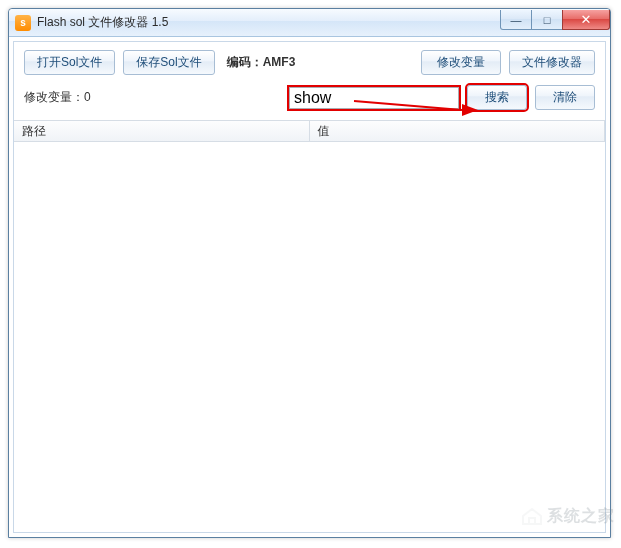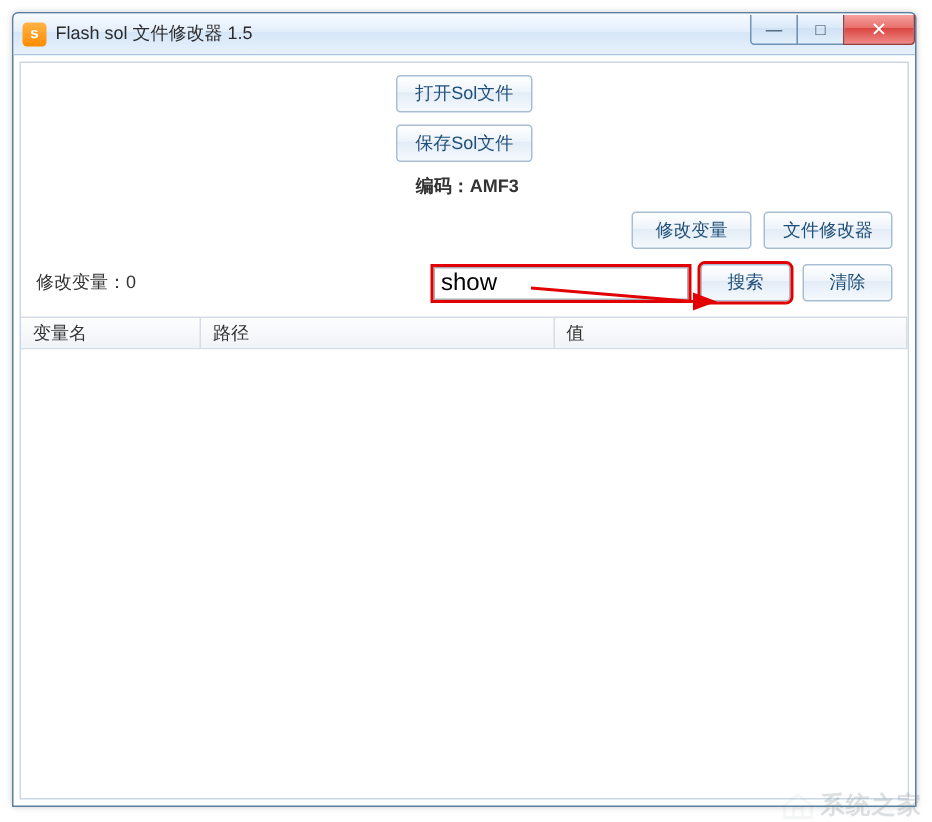--- a/index.html
+++ b/index.html
@@ -60,21 +60,20 @@
     color:#fff; border-color:#a03a36; border-radius:0 0 3px 0;
     font-size:13px;
   }
   .client {
     flex:1; display:flex; flex-direction:column;
     border:1px solid #c9d8e8; margin:4px; background:#fff;
   }
   .toolbar1 {
     display:flex; align-items:center; gap:8px;
     padding:8px 10px 6px 10px;
-    flex-direction:column;
   }
   .btn {
     height:25px; padding:0 12px;
     border:1px solid #a7bdd4;
     background:linear-gradient(#ffffff,#eef4fb 45%,#e3ecf6 46%,#f5f9fd);
     border-radius:3px;
     color:#1f4e79; font-size:12px;
     display:inline-flex; align-items:center; justify-content:center;
     cursor:pointer;
     min-width:80px;
@@ -111,21 +110,21 @@
     border-bottom:1px solid #d6dde5;
     font-size:12px; color:#333;
   }
   .th {
     display:flex; align-items:center; padding:0 8px;
     border-right:1px solid #d6dde5;
   }
   .th.c1{ width:120px;} .th.c2{ flex:1; max-width:300px;} .th.c3{ flex:1;}
   .table-body { flex:1; background:#fff; }
   .watermark {
-    position:absolute; right:6px; bottom:0;
+    position:absolute; right:6px; bottom:21px;
     color:rgba(120,130,140,.25); font-size:16px; font-weight:bold;
     pointer-events:none; letter-spacing:1px;
     display:flex; align-items:center; gap:4px;
   }
   .watermark svg{ opacity:.25;}
 </style>
 </head>
 <body>
 
 <div class="window">
@@ -162,21 +161,20 @@
         <button class="btn small hl-red">搜索</button>
         <button class="btn small">清除</button>
       </div>
       <svg class="arrow" width="130" height="20">
         <line x1="2" y1="4" x2="110" y2="13" stroke="#e20000" stroke-width="2"></line>
         <polygon points="110,7 126,13 110,19" fill="#e20000"></polygon>
       </svg>
     </div>
 
     <div class="table-head">
-      <div class="th c1">变量名</div>
       <div class="th c2">路径</div>
       <div class="th c3">值</div>
     </div>
     <div class="table-body"></div>
   </div>
 </div>
 
 <div class="watermark">
   <svg width="22" height="18">
       <path d="M2 16 L2 8 L11 1 L20 8 L20 16 Z M8 16 L8 10 L14 10 L14 16" fill="none" stroke="currentColor" stroke-width="2"></path>

